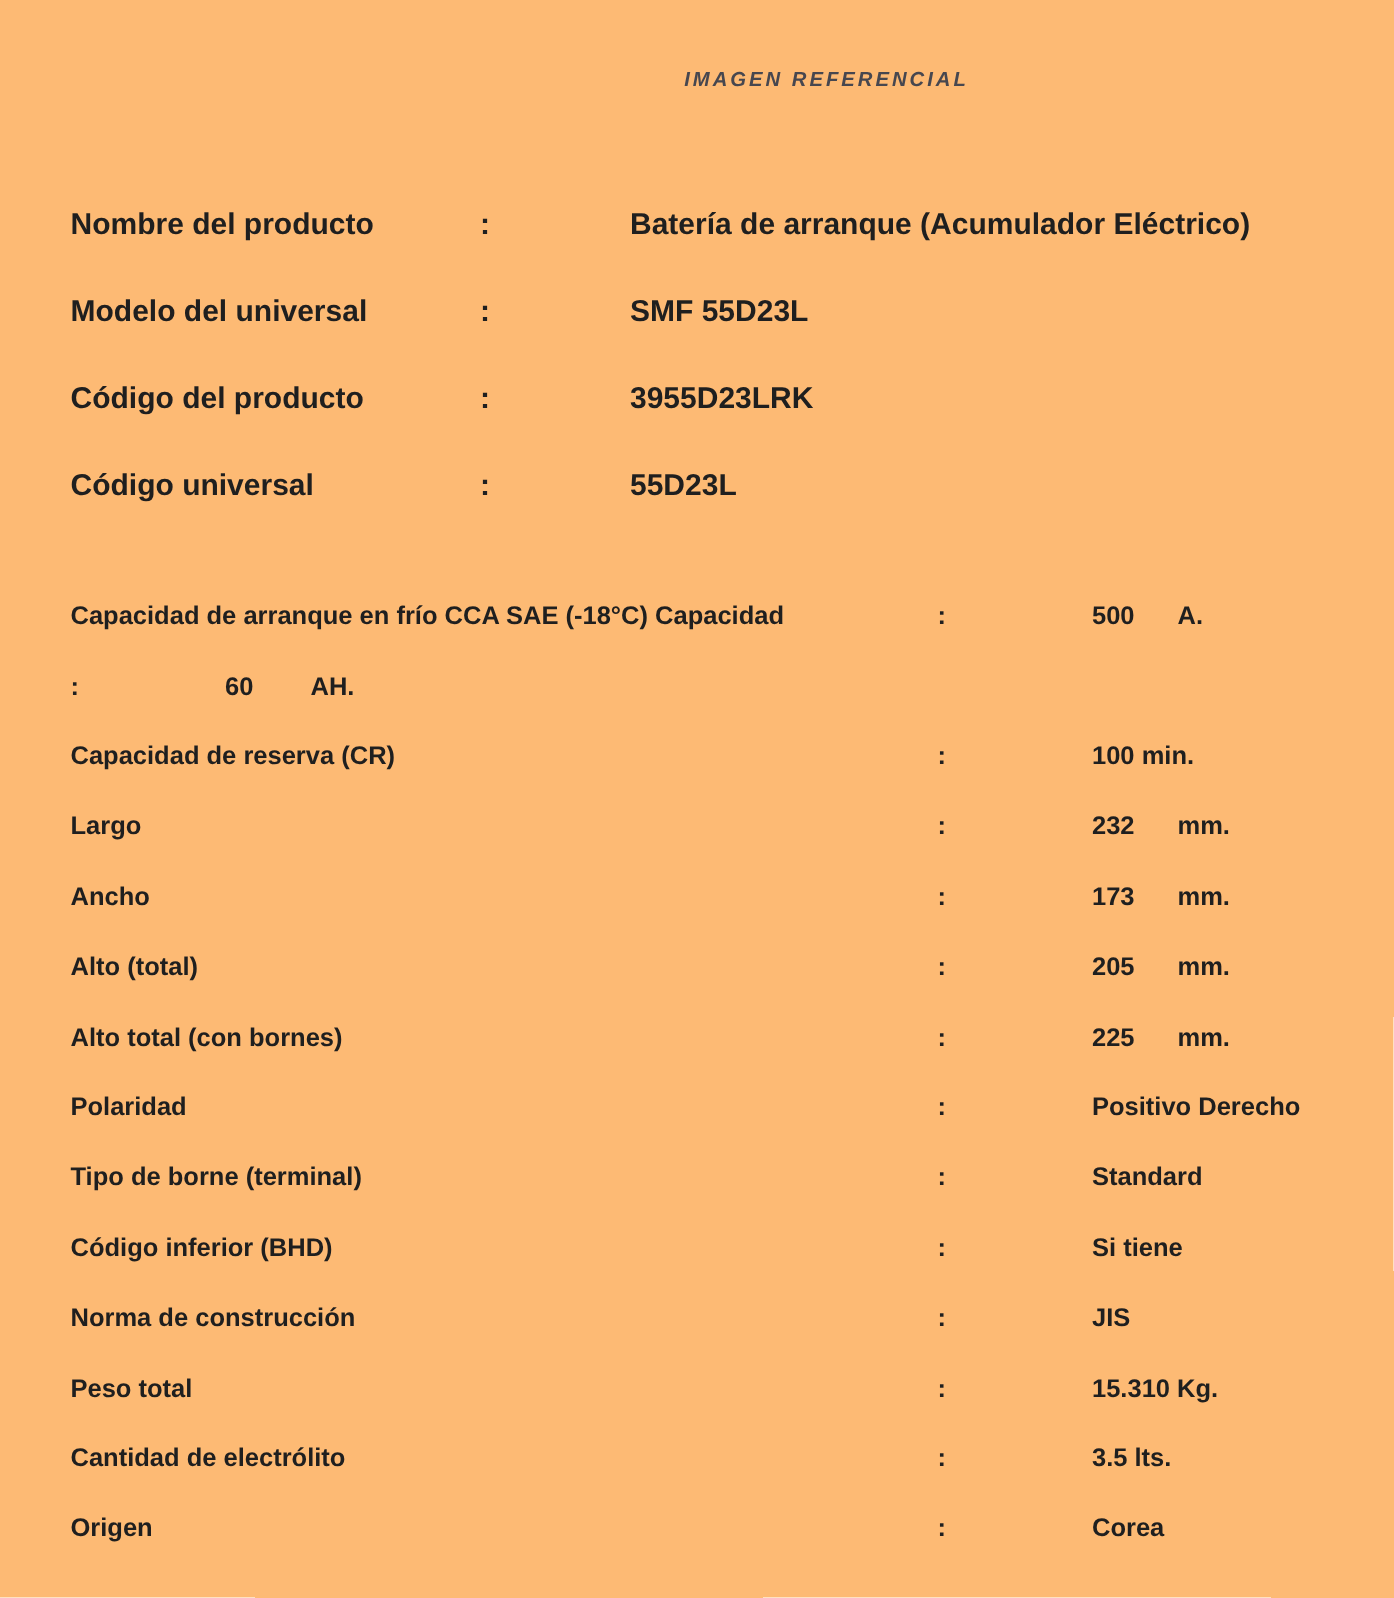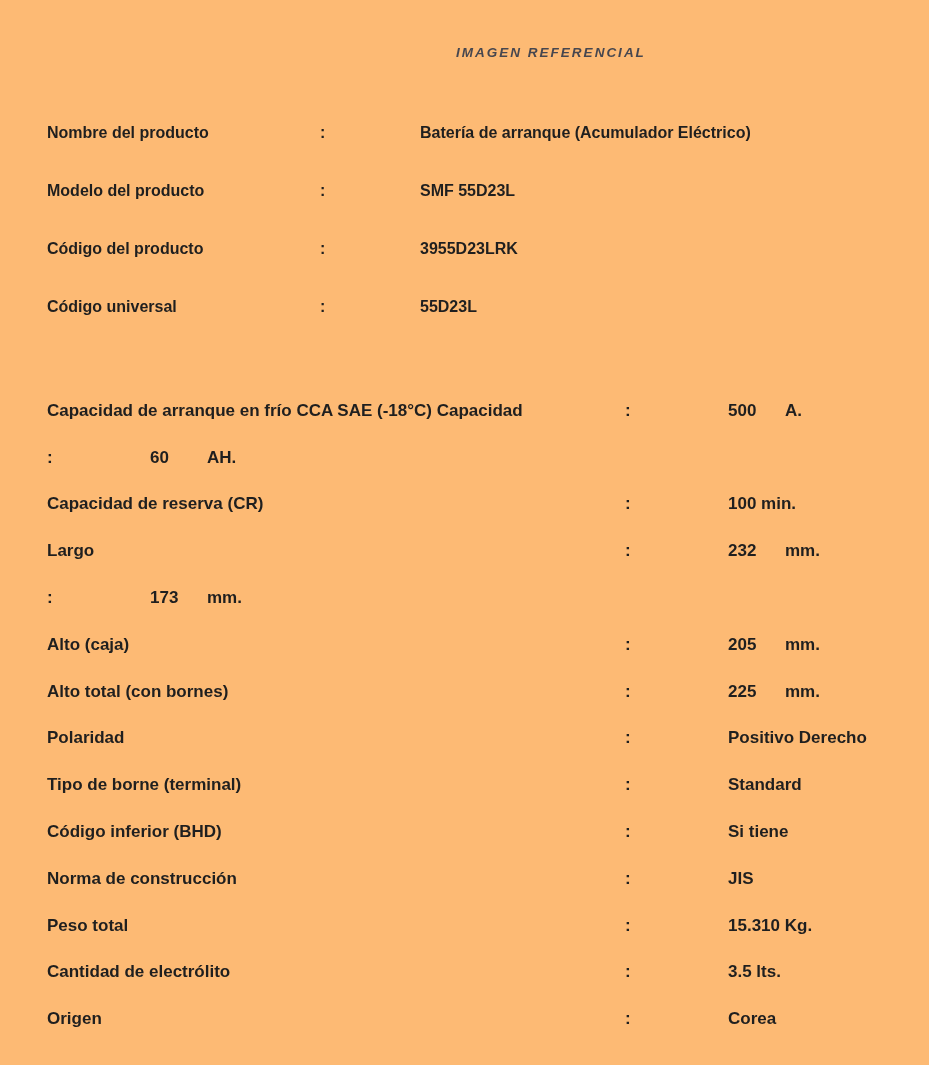--- a/index.html
+++ b/index.html
@@ -26,23 +26,23 @@
     color: #47474f;
     white-space: nowrap;
   }
   
   .product-block {
     position: absolute;
     top: 104px; left: 47px; right: 35px;
   }
   .product-row {
     display: flex;
-    align-items: center;
+    align-items: flex-end;
     height: 58px;
-    font-size: 16px;
+    font-size: 20px;
     font-weight: bold;
     line-height: 24px;
   }
   .product-row .label { width: 273px; flex: 0 0 273px; }
   .product-row .colon { width: 100px; flex: 0 0 100px; }
   .product-row .value { flex: 1; white-space: nowrap; }
   
   .spec-block {
     position: absolute;
     top: 387px; left: 47px; right: 35px;
@@ -67,21 +67,21 @@
 
   <div class="ref-caption">IMAGEN REFERENCIAL</div>
 
   <section class="product-block">
     <div class="product-row">
       <span class="label">Nombre del producto</span>
       <span class="colon">:</span>
       <span class="value">Batería de arranque (Acumulador Eléctrico)</span>
     </div>
     <div class="product-row">
-      <span class="label">Modelo del producto</span>
+      <span class="label">Modelo del universal</span>
       <span class="colon">:</span>
       <span class="value">SMF 55D23L</span>
     </div>
     <div class="product-row">
       <span class="label">Código del producto</span>
       <span class="colon">:</span>
       <span class="value">3955D23LRK</span>
     </div>
     <div class="product-row">
       <span class="label">Código universal</span>
@@ -108,26 +108,27 @@
       <span class="value">100 min.</span>
       <span class="unit"></span>
     </div>
     <div class="spec-row">
       <span class="label">Largo</span>
       <span class="colon">:</span>
       <span class="value">232</span>
       <span class="unit">mm.</span>
     </div>
     <div class="spec-row">
+      <span class="label">Ancho</span>
       <span class="colon">:</span>
       <span class="value">173</span>
       <span class="unit">mm.</span>
     </div>
     <div class="spec-row">
-      <span class="label">Alto (caja)</span>
+      <span class="label">Alto (total)</span>
       <span class="colon">:</span>
       <span class="value">205</span>
       <span class="unit">mm.</span>
     </div>
     <div class="spec-row">
       <span class="label">Alto total (con bornes)</span>
       <span class="colon">:</span>
       <span class="value">225</span>
       <span class="unit">mm.</span>
     </div>

